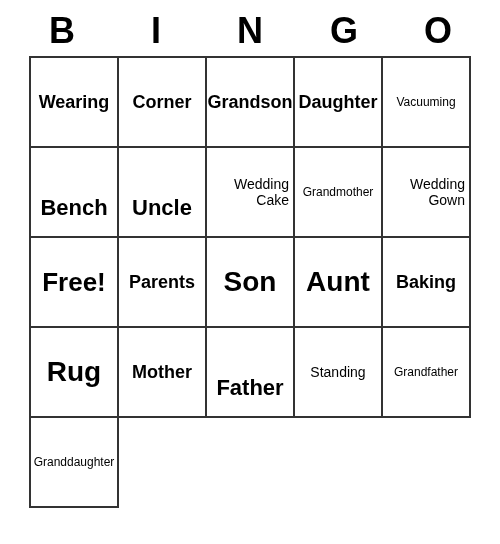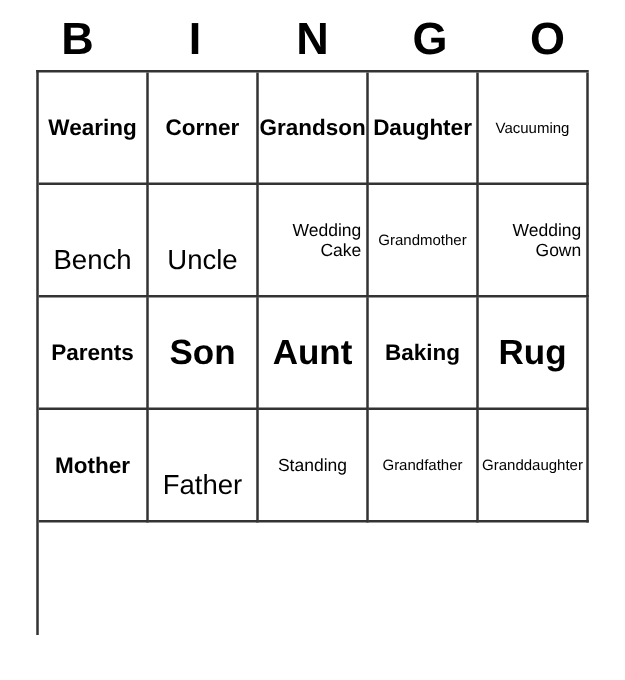--- a/index.html
+++ b/index.html
@@ -56,21 +56,21 @@
       font-family: Arial, sans-serif;
     }
 
     .size-xl {
       font-size: 28px;
       font-weight: bold;
     }
 
     .size-lg {
       font-size: 22px;
-      font-weight: normal;
+      font-weight: bold;
       margin-top: 32px;
     }
 
     .size-md {
       font-size: 18px;
       font-weight: bold;
     }
 
     .size-sm {
       font-size: 14px;
@@ -121,20 +121,23 @@
     <div class="bingo-cell">
       <span class="size-sm">Wedding Cake</span>
     </div>
     <div class="bingo-cell">
       <span class="size-xs">Grandmother</span>
     </div>
     <div class="bingo-cell">
       <span class="size-sm">Wedding Gown</span>
     </div>
     <div class="bingo-cell">
+      <span class="free-cell">Free!</span>
+    </div>
+    <div class="bingo-cell">
       <span class="size-md">Parents</span>
     </div>
     <div class="bingo-cell">
       <span class="size-xl">Son</span>
     </div>
     <div class="bingo-cell">
       <span class="size-xl">Aunt</span>
     </div>
     <div class="bingo-cell">
       <span class="size-md">Baking</span>

